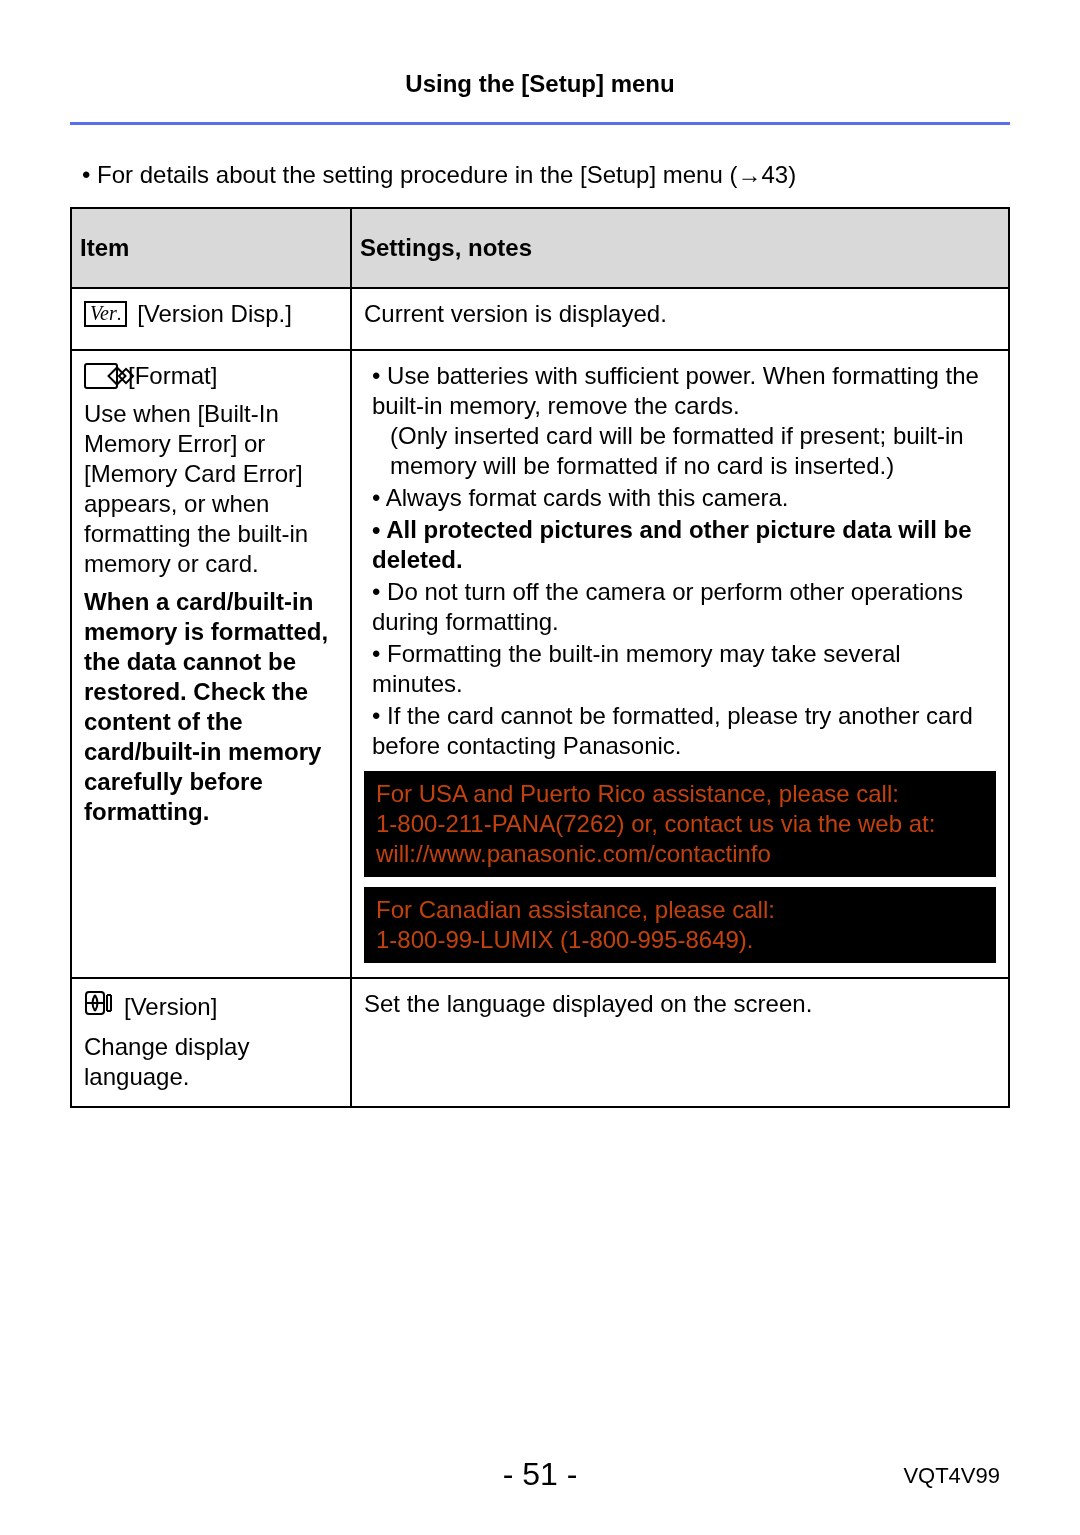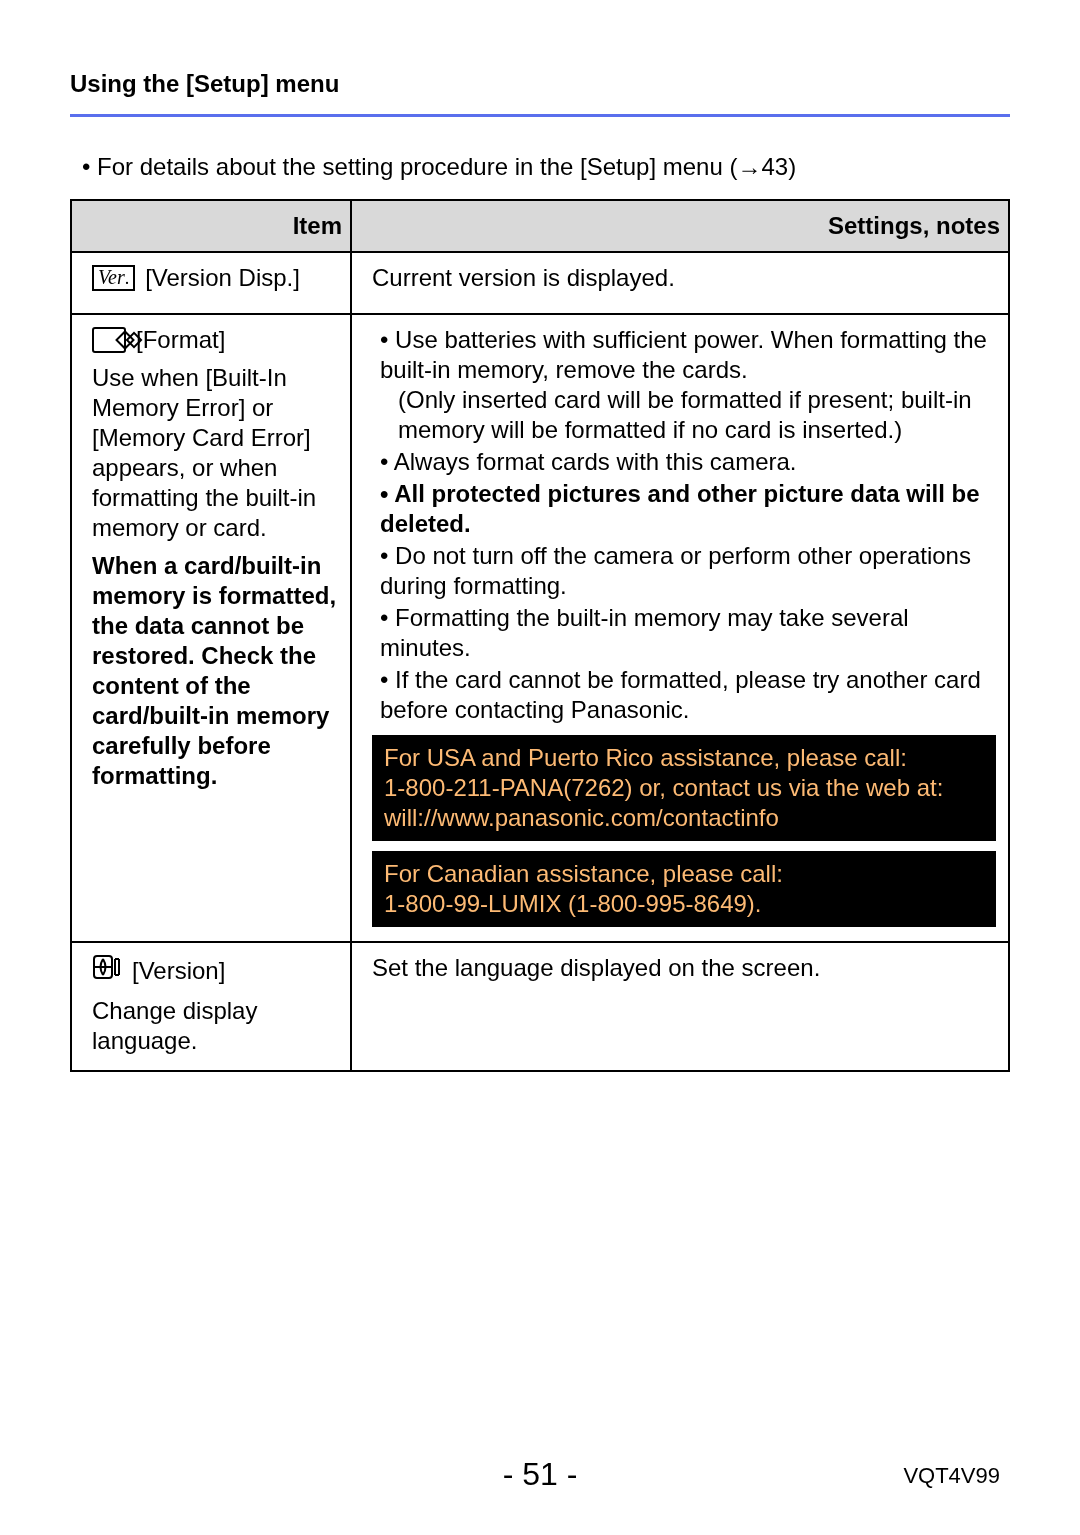--- a/index.html
+++ b/index.html
@@ -10,48 +10,48 @@
     color: #000;
   }
   .page {
     width: 1080px;
     height: 1535px;
     position: relative;
     box-sizing: border-box;
     padding: 70px 70px 0 70px;
   }
   .header {
-    text-align: left;
+    text-align: center;
     font-weight: bold;
     font-size: 24px;
-    padding-bottom: 16px;
+    padding-bottom: 24px;
     border-bottom: 3px solid #5a6fed;
   }
   .intro {
     font-size: 24px;
     margin-top: 36px;
     margin-bottom: 18px;
     padding-left: 12px;
   }
   table.settings {
     border-collapse: collapse;
     width: 100%;
     font-size: 24px;
     line-height: 1.25;
   }
   table.settings th, table.settings td {
     border: 2px solid #000;
-    padding: 10px 12px 14px 20px;
+    padding: 10px 12px 14px 12px;
     vertical-align: top;
   }
   table.settings th {
     background: #d9d9d9;
     font-weight: bold;
-    text-align: right;
-    padding: 10px 8px;
+    text-align: left;
+    padding: 24px 8px;
   }
   .col-item { width: 280px; }
   .item-cell .title-row {
     display: flex;
     align-items: center;
     gap: 10px;
     margin-bottom: 6px;
   }
   .item-cell .title-label { font-weight: normal; }
   .item-cell .desc { margin-top: 8px; }
@@ -96,21 +96,21 @@
 
   .icon-language { display:inline-block; vertical-align:middle; }
 
   .notes-list { margin: 0; padding: 0 0 0 8px; list-style: none; }
   .notes-list li { margin-bottom: 2px; }
   .notes-list li::before { content: "• "; }
   .sub { padding-left: 18px; display:block; }
 
   .callout {
     background: #000;
-    color: #fdba74;
+    color: #c2410c;
     padding: 8px 12px;
     margin-top: 10px;
   }
 
   .footer {
     position: absolute;
     bottom: 42px;
     left: 0;
     right: 0;
     text-align: center;

